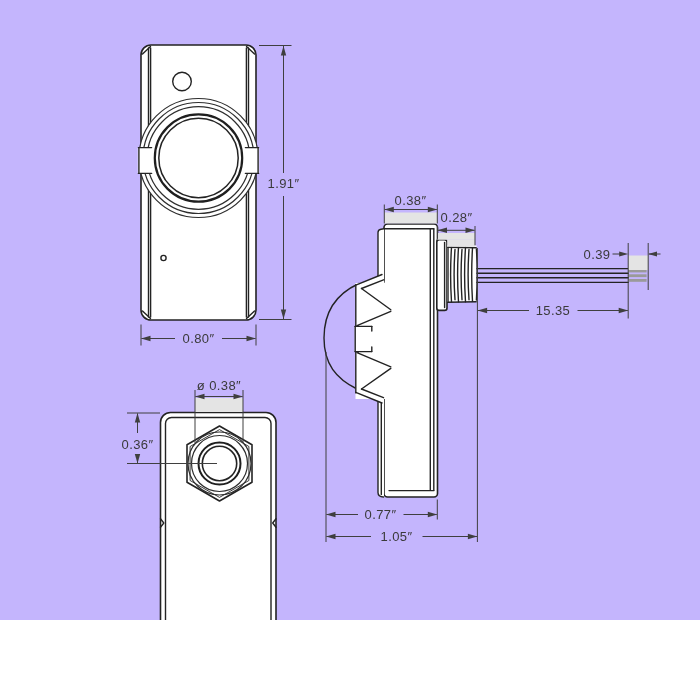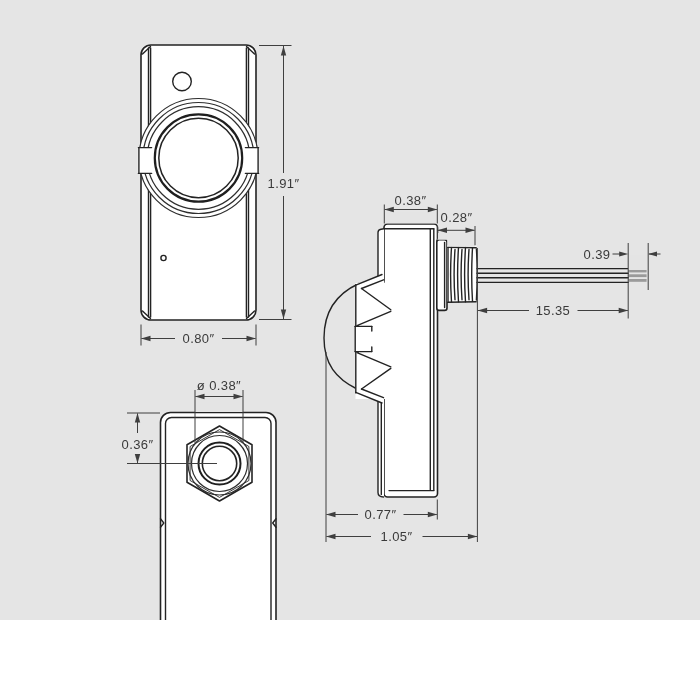--- a/index.html
+++ b/index.html
@@ -1,16 +1,16 @@
 <!DOCTYPE html>
 <html><head>
 <meta charset="utf-8">
 <style>
   html,body{margin:0;padding:0;background:#ffffff;}
-  .stage{width:700px;height:620px;position:relative;background:#e5e5e5;}
+  .stage{width:700px;height:620px;position:relative;background:#c4b5fd;}
   svg text{font-family:"Liberation Sans",sans-serif;font-size:13px;fill:#3a3a3a;letter-spacing:.4px;}
   .p{stroke:#232323;fill:none;stroke-width:1.4;stroke-linecap:round;stroke-linejoin:round;}
   .pw{fill:#ffffff;stroke:#232323;stroke-width:1.6;stroke-linejoin:round;}
   .w{fill:#ffffff;stroke:none;}
   .d{stroke:#3f3f3f;stroke-width:1;fill:none;stroke-linecap:butt;}
   .a{fill:#3f3f3f;stroke:none;}
 </style>
 </head>
 <body>
 

